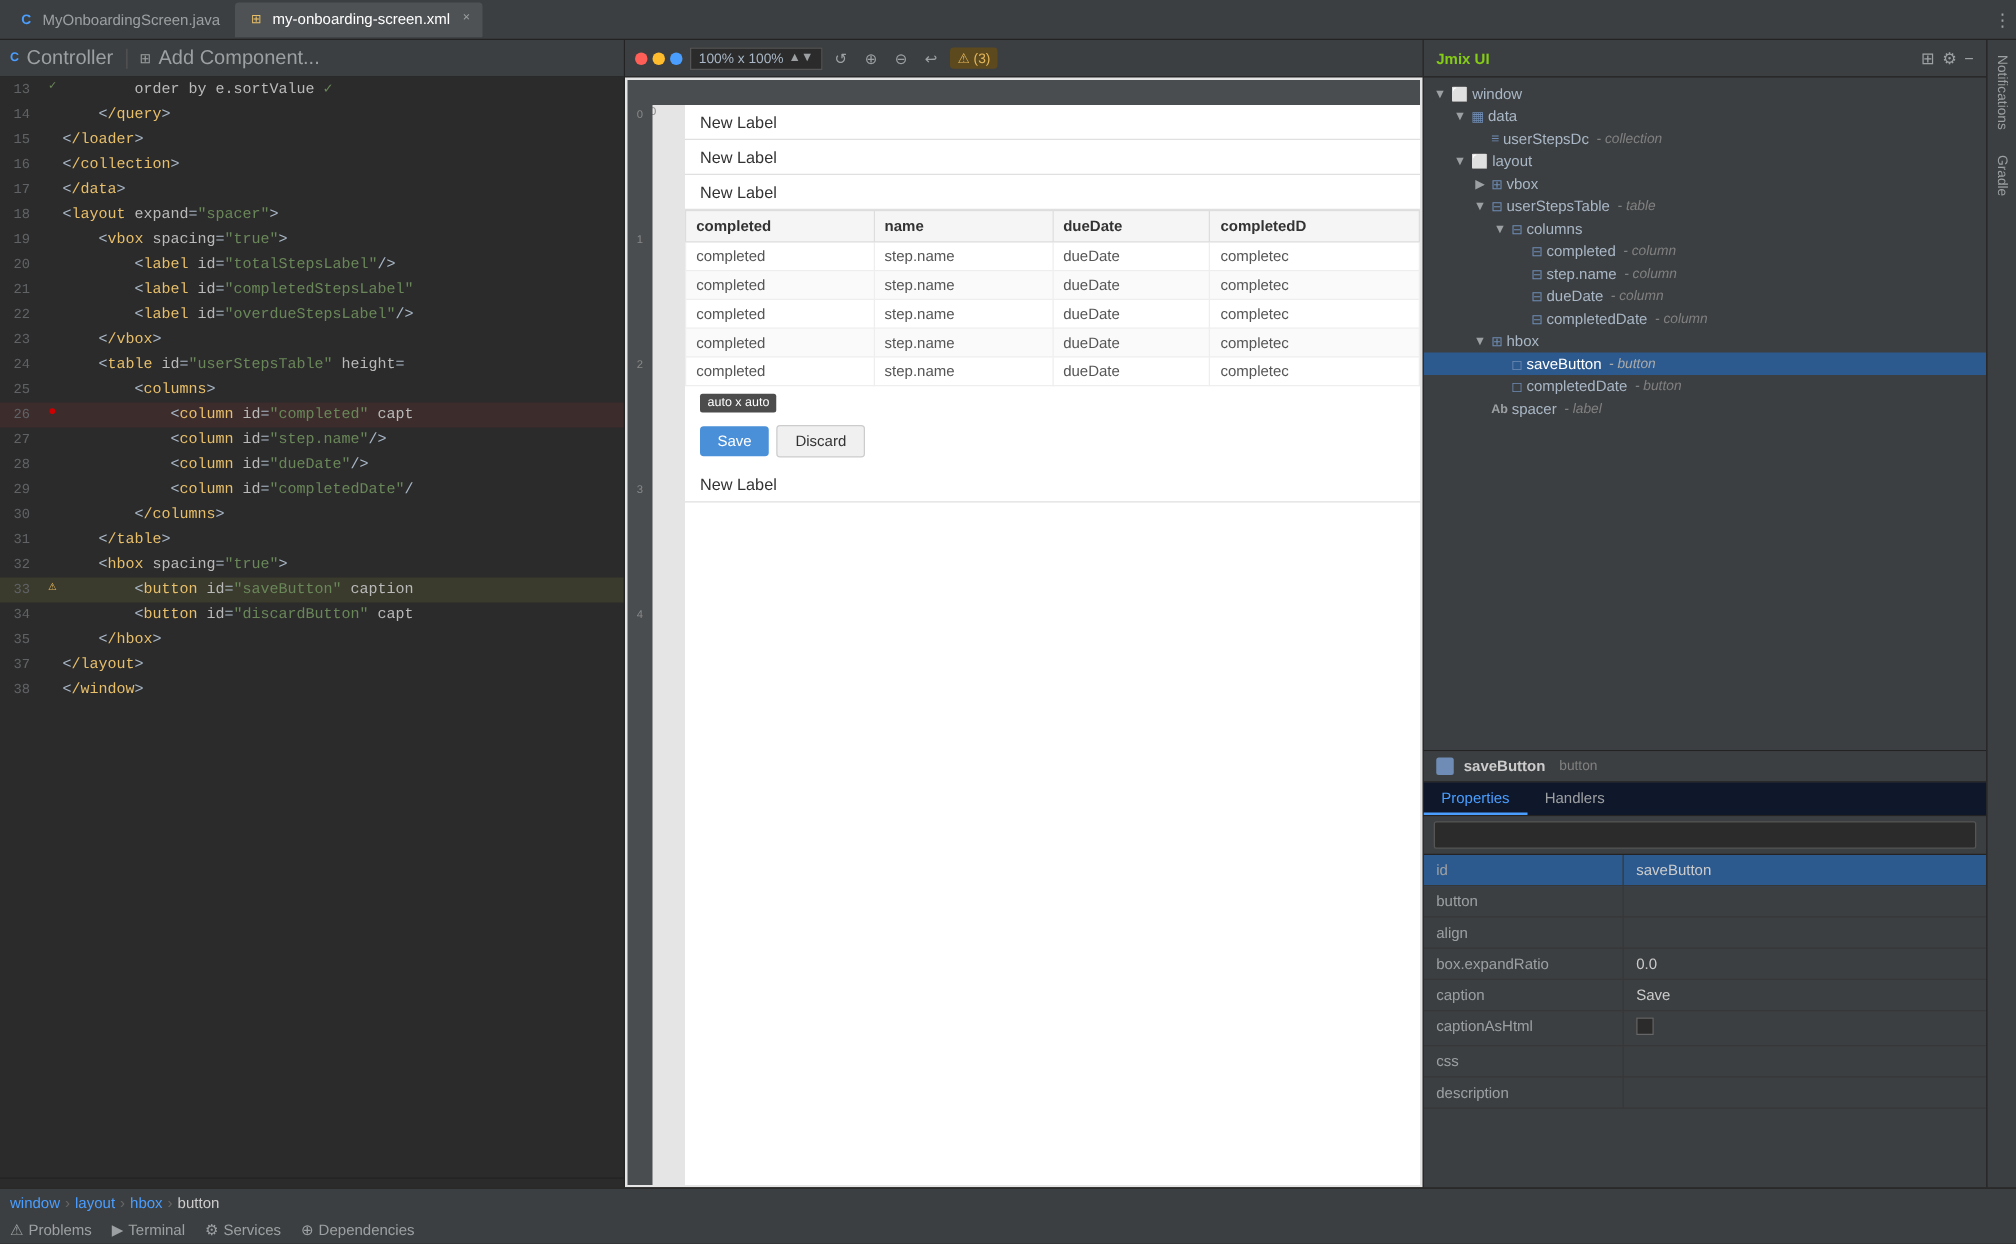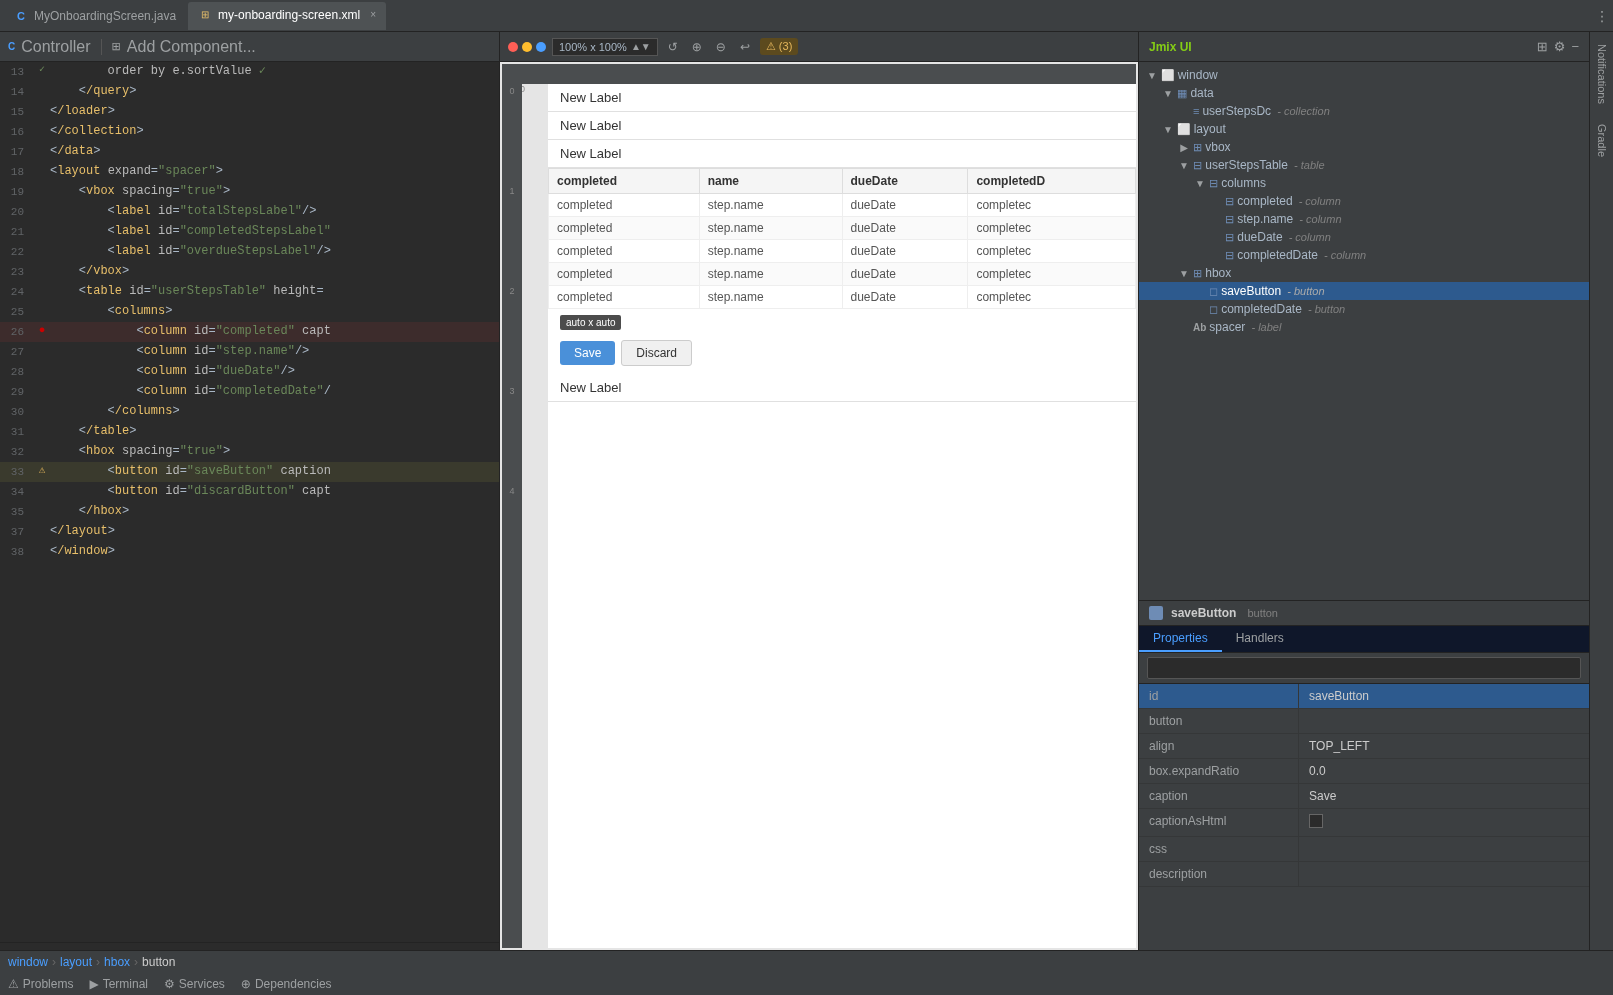--- a/index.html
+++ b/index.html
@@ -519,21 +519,20 @@
         <div class="props-row selected">
           <div class="props-key">id</div>
           <div class="props-value">saveButton</div>
         </div>
         <div class="props-row">
           <div class="props-key">button</div>
           <div class="props-value"></div>
         </div>
         <div class="props-row">
           <div class="props-key">align</div>
-          <div class="props-value">TOP_LEFT</div>
         </div>
         <div class="props-row">
           <div class="props-key">box.expandRatio</div>
           <div class="props-value">0.0</div>
         </div>
         <div class="props-row">
           <div class="props-key">caption</div>
           <div class="props-value">Save</div>
         </div>
         <div class="props-row">

